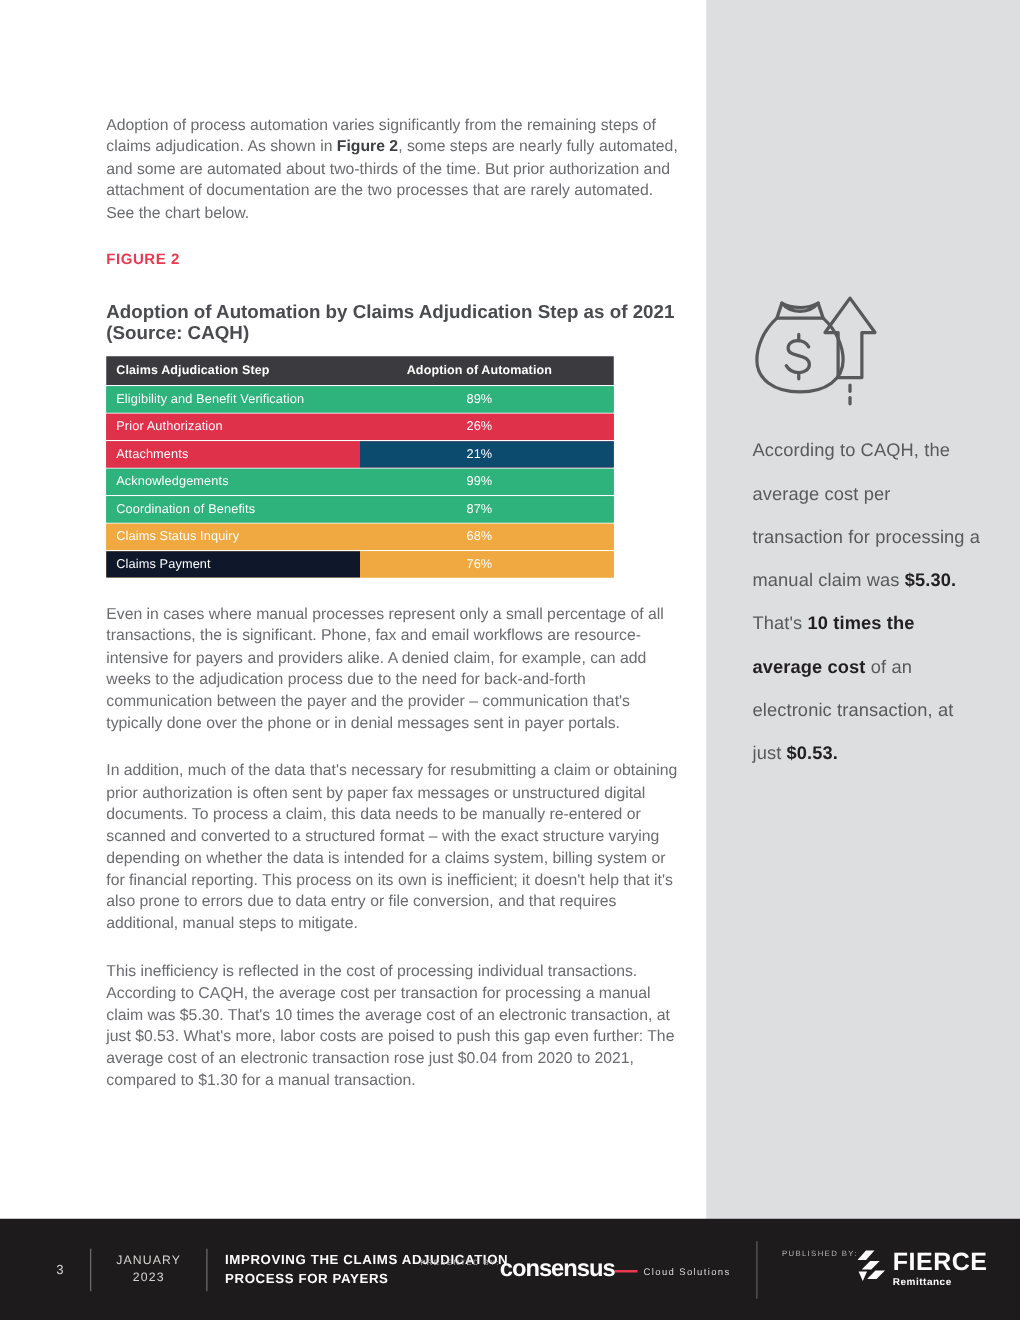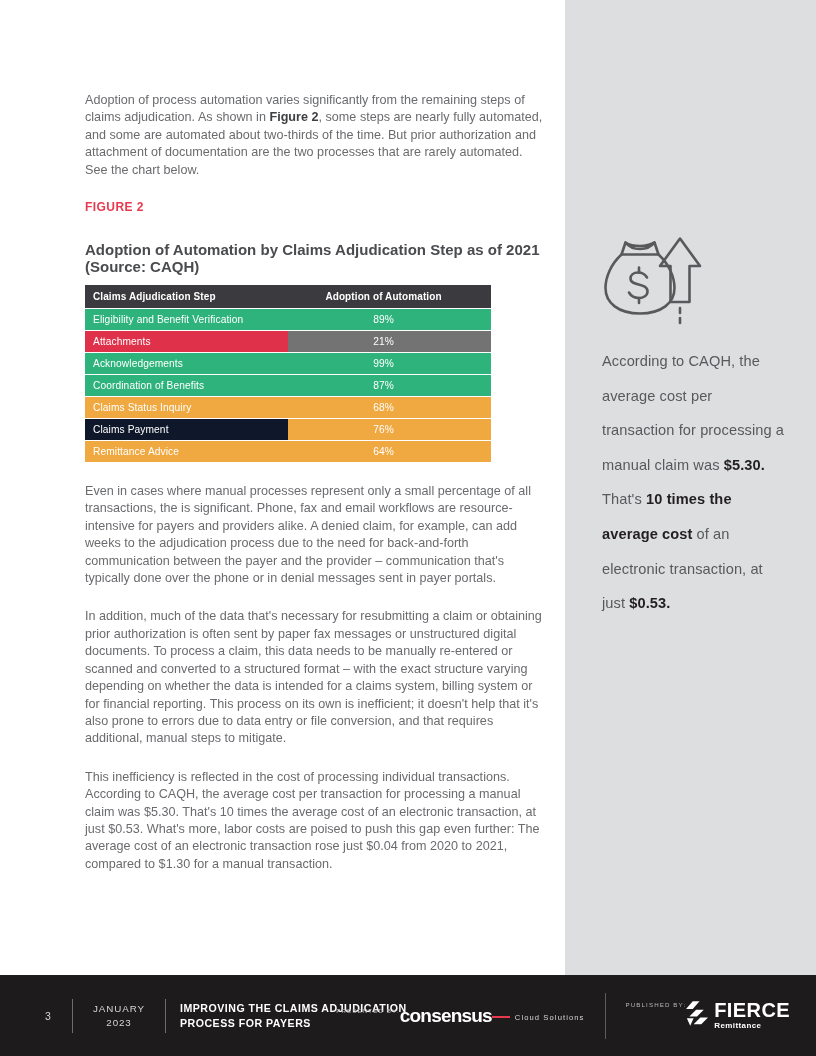--- a/index.html
+++ b/index.html
@@ -278,42 +278,42 @@
             <th>Claims Adjudication Step</th>
             <th class="val">Adoption of Automation</th>
           </tr>
         </thead>
         <tbody>
             <tr style="background: rgb(47, 179, 124);">
               <td style="background: rgb(47, 179, 124);">Eligibility and Benefit Verification</td>
               <td class="val" style="background: rgb(47, 179, 124);">89%</td>
             </tr>
             <tr style="background: rgb(224, 49, 75);">
+              <td style="background: rgb(224, 49, 75);">Prior Authorization</td>
+              <td class="val" style="background: rgb(224, 49, 75);">26%</td>
+            </tr>
+            <tr style="background: rgb(224, 49, 75);">
               <td style="background: rgb(224, 49, 75);">Attachments</td>
-              <td class="val" style="background: #737373;">21%</td>
+              <td class="val" style="background: #0c4a6e;">21%</td>
             </tr>
             <tr style="background: rgb(47, 179, 124);">
               <td style="background: rgb(47, 179, 124);">Acknowledgements</td>
               <td class="val" style="background: rgb(47, 179, 124);">99%</td>
             </tr>
             <tr style="background: rgb(47, 179, 124);">
               <td style="background: rgb(47, 179, 124);">Coordination of Benefits</td>
               <td class="val" style="background: rgb(47, 179, 124);">87%</td>
             </tr>
             <tr style="background: rgb(240, 168, 64);">
               <td style="background: rgb(240, 168, 64);">Claims Status Inquiry</td>
               <td class="val" style="background: rgb(240, 168, 64);">68%</td>
             </tr>
             <tr style="background: rgb(240, 168, 64);">
               <td style="background: #0f172a;">Claims Payment</td>
               <td class="val" style="background: rgb(240, 168, 64);">76%</td>
-            </tr>
-            <tr style="background: rgb(240, 168, 64);">
-              <td style="background: rgb(240, 168, 64);">Remittance Advice</td>
-              <td class="val" style="background: rgb(240, 168, 64);">64%</td>
             </tr>
           </tbody>
       </table>
     </div>
 
     <p class="body" style="margin-top:20px">Even in cases where manual processes represent only a small percentage of all transactions, the is significant. Phone, fax and email workflows are resource-intensive for payers and providers alike. A denied claim, for example, can add weeks to the adjudication process due to the need for back-and-forth communication between the payer and the provider – communication that's typically done over the phone or in denial messages sent in payer portals.</p>
     <p class="body">In addition, much of the data that's necessary for resubmitting a claim or obtaining prior authorization is often sent by paper fax messages or unstructured digital documents. To process a claim, this data needs to be manually re-entered or scanned and converted to a structured format – with the exact structure varying depending on whether the data is intended for a claims system, billing system or for financial reporting. This process on its own is inefficient; it doesn't help that it's also prone to errors due to data entry or file conversion, and that requires additional, manual steps to mitigate.</p>
     <p class="body">This inefficiency is reflected in the cost of processing individual transactions. According to CAQH, the average cost per transaction for processing a manual claim was $5.30. That's 10 times the average cost of an electronic transaction, at just $0.53. What's more, labor costs are poised to push this gap even further: The average cost of an electronic transaction rose just $0.04 from 2020 to 2021, compared to $1.30 for a manual transaction.</p>
   </div>
 

